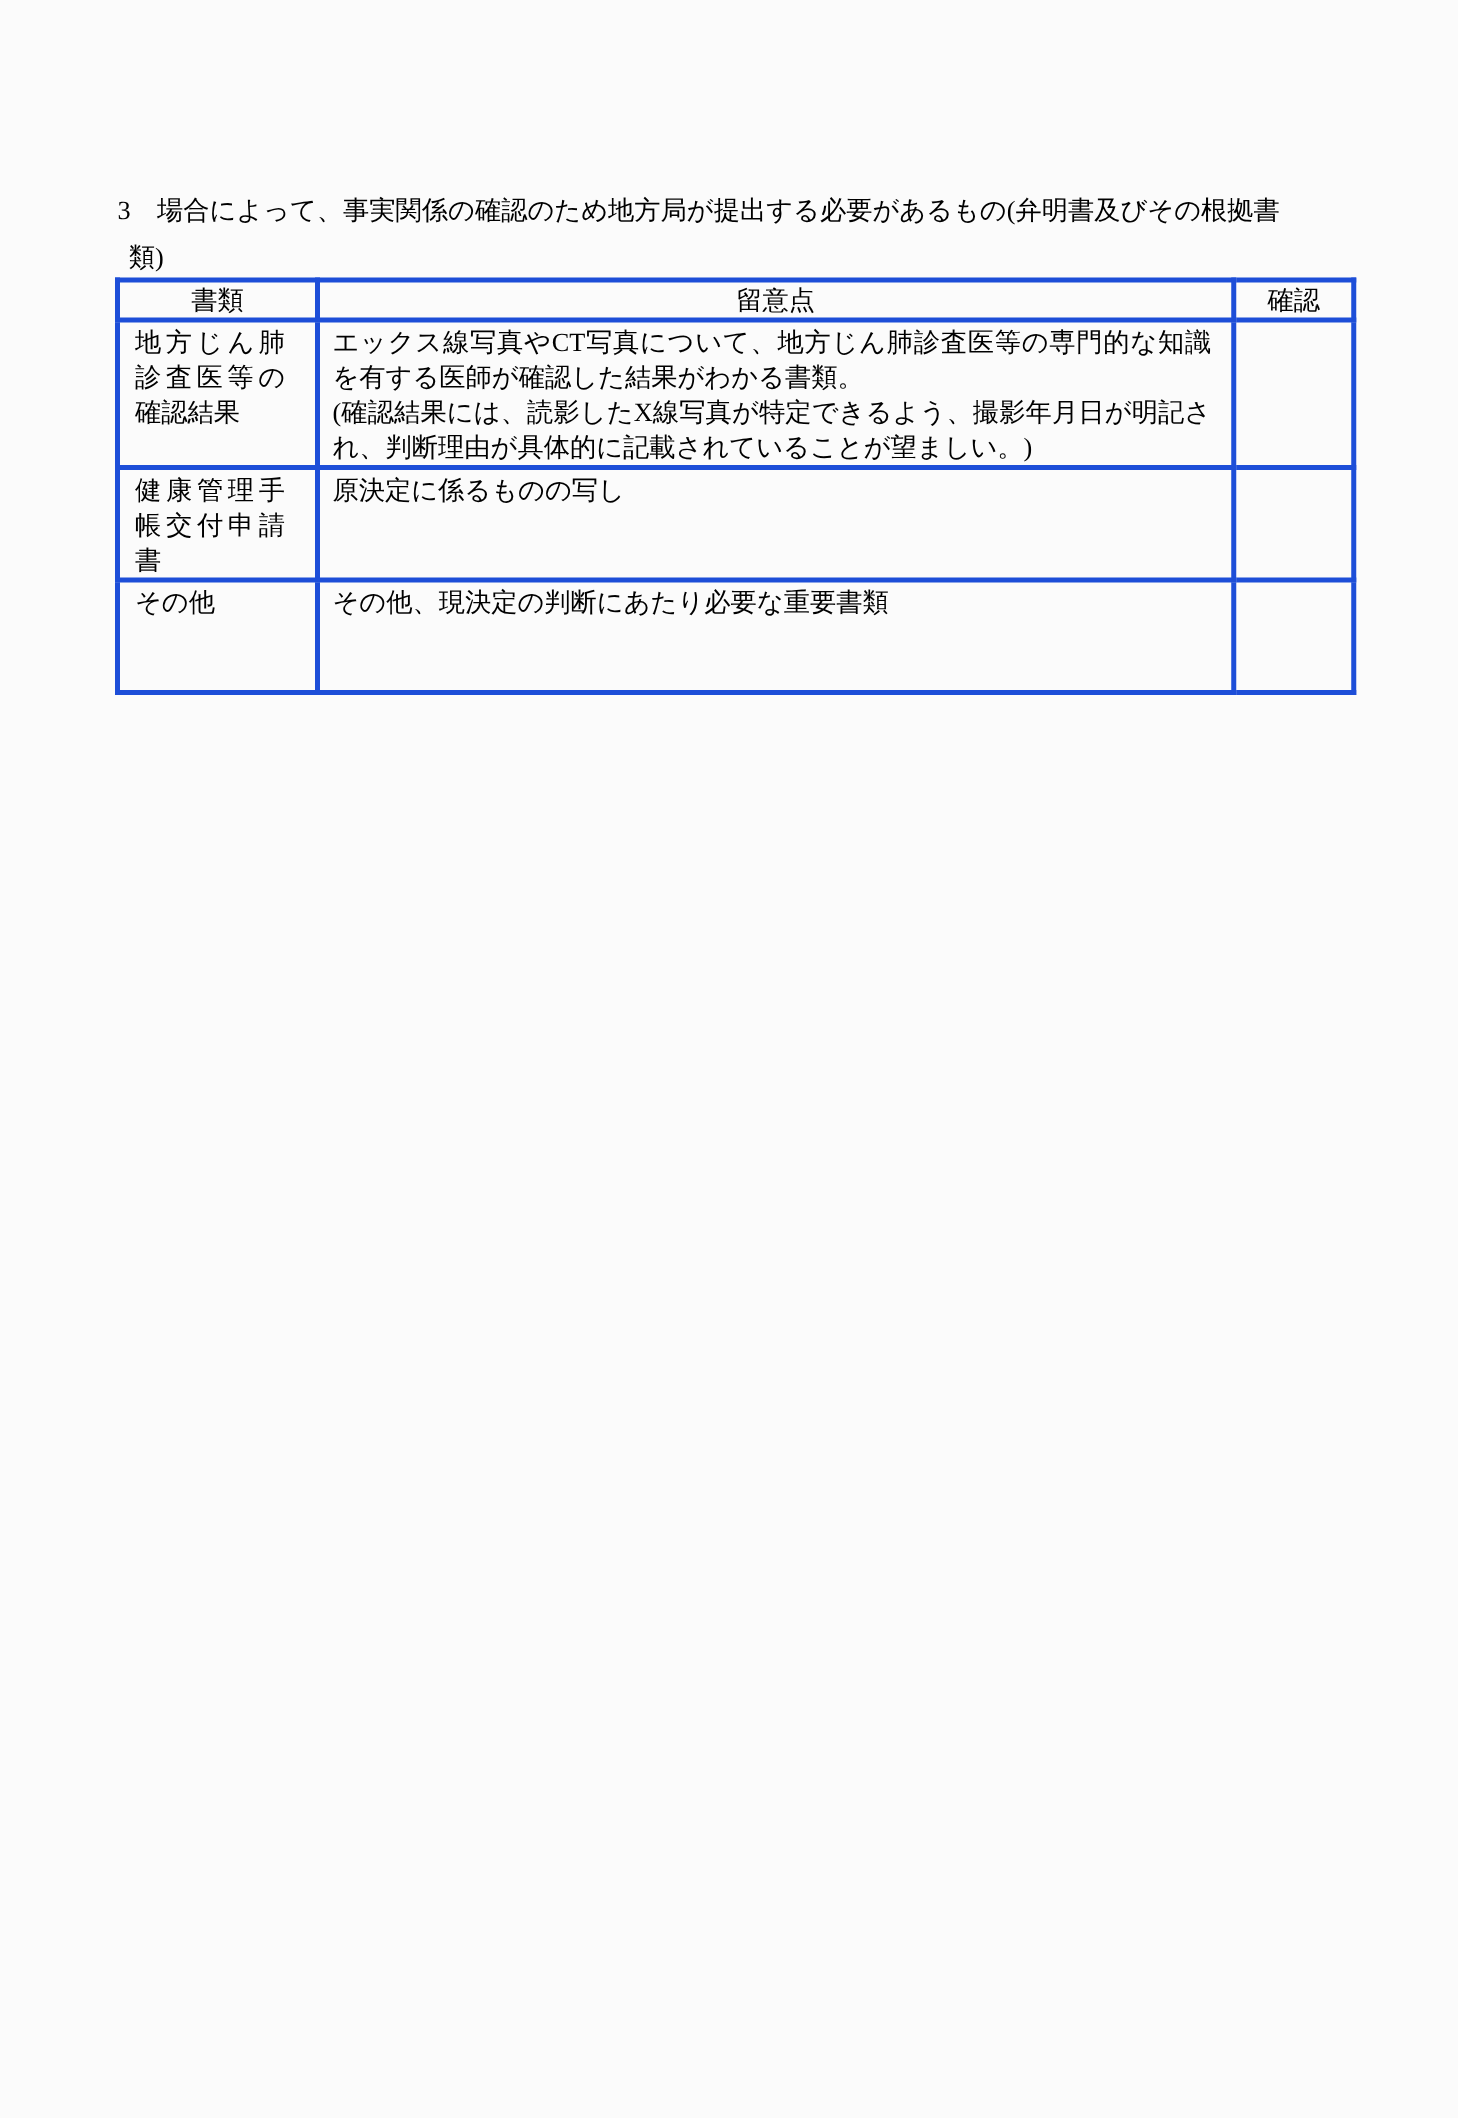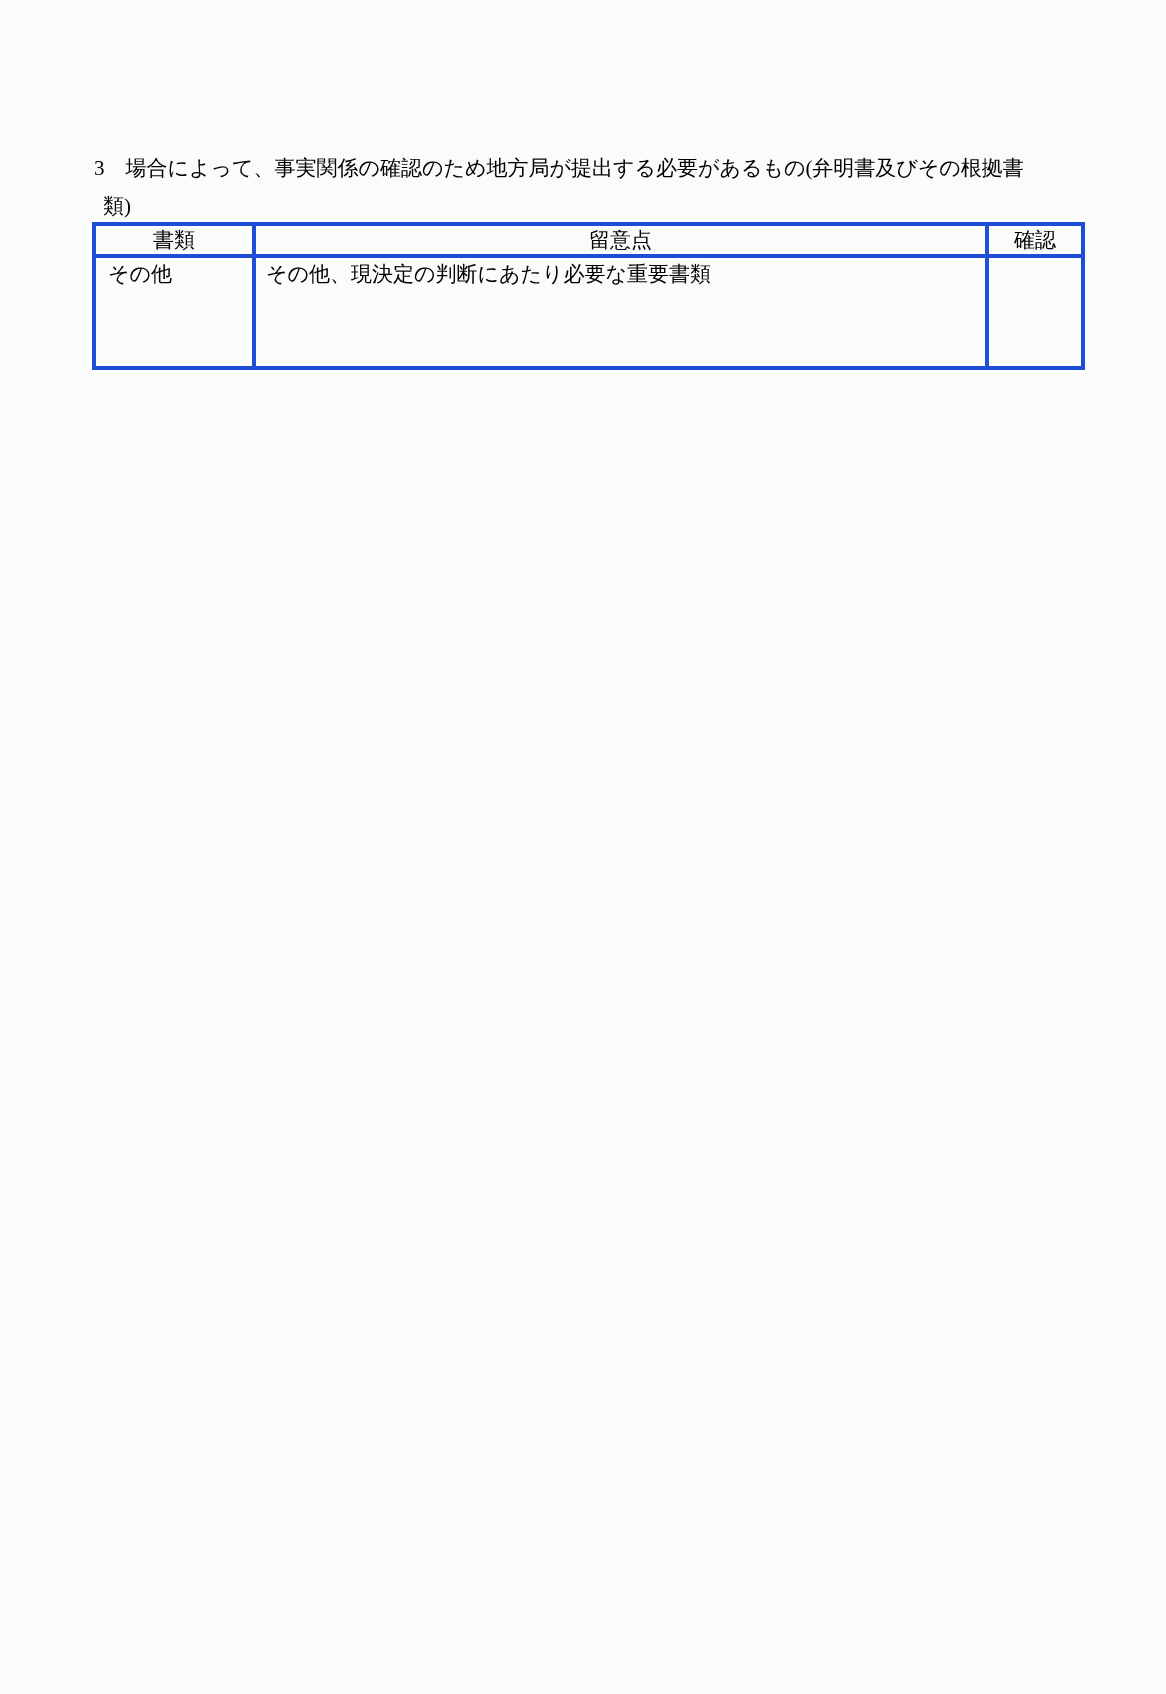--- a/index.html
+++ b/index.html
@@ -89,20 +89,31 @@
     </colgroup>
     <thead>
       <tr>
         <th class="col-doc">書類</th>
         <th class="col-notes">留意点</th>
         <th class="col-check">確認</th>
       </tr>
     </thead>
     <tbody>
       <tr>
+        <td class="cell-doc">地方じん肺診査医等の確認結果</td>
+        <td class="cell-notes">エックス線写真やCT写真について、地方じん肺診査医等の専門的な知識を有する医師が確認した結果がわかる書類。
+(確認結果には、読影したX線写真が特定できるよう、撮影年月日が明記され、判断理由が具体的に記載されていることが望ましい。)</td>
+        <td class="cell-check"></td>
+      </tr>
+      <tr>
+        <td class="cell-doc">健康管理手帳交付申請書</td>
+        <td class="cell-notes">原決定に係るものの写し</td>
+        <td class="cell-check"></td>
+      </tr>
+      <tr>
         <td class="cell-doc">その他</td>
         <td class="cell-notes">その他、現決定の判断にあたり必要な重要書類</td>
         <td class="cell-check"></td>
       </tr>
     </tbody>
   </table>
 
 </div>
 
 </body></html>

